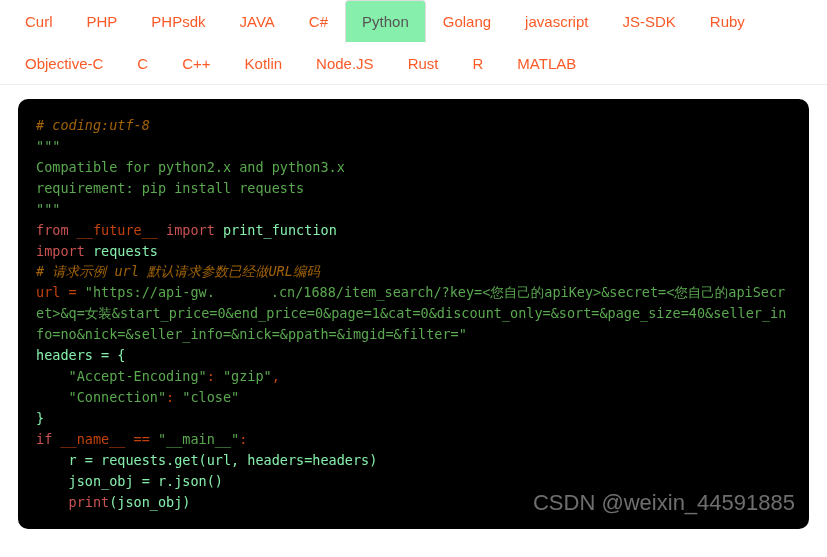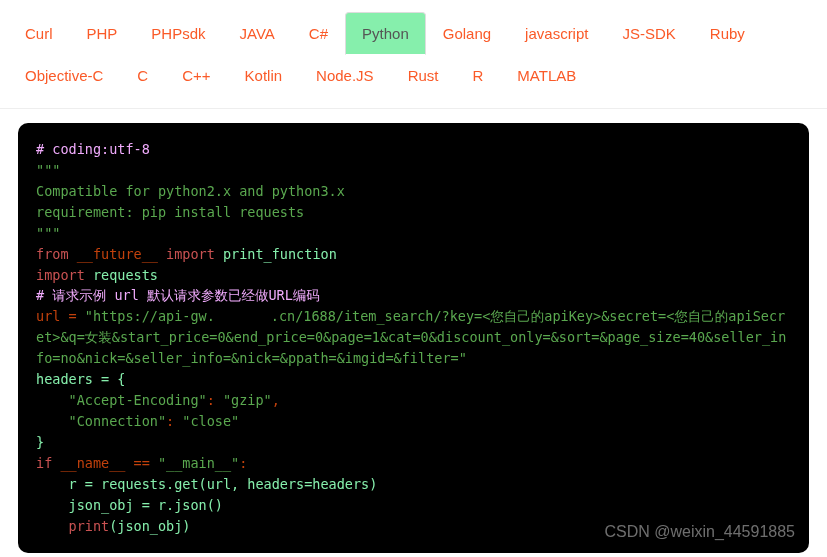--- a/index.html
+++ b/index.html
@@ -5,21 +5,21 @@
   * { box-sizing: border-box; }
   body {
     margin: 0;
     font-family: -apple-system, BlinkMacSystemFont, "Segoe UI", Arial, sans-serif;
     background: #fff;
     width: 827px;
   }
   .tabs {
     display: flex;
     flex-wrap: wrap;
-    padding: 12px 8px;
+    padding: 0 8px;
     border-bottom: 1px solid #eee;
   }
   .tab {
     padding: 12px 16px;
     color: #fa5a28;
     font-size: 15px;
     cursor: pointer;
     border: 1px solid transparent;
     margin-bottom: -1px;
   }
@@ -38,40 +38,40 @@
     font-family: Consolas, "Courier New", monospace;
     font-size: 13.5px;
     line-height: 1.55;
     position: relative;
   }
   .code-wrap pre {
     margin: 0;
     white-space: pre-wrap;
     word-break: break-all;
   }
-  .tok-comment { color: #f0abfc; }
+  .tok-comment { color: #a16207; font-style: italic; }
   .tok-doc   { color: #5aa84f; }
   .tok-kw    { color: #c95252; }
   .tok-id    { color: #86efac; font-weight: 400; }
   .tok-str   { color: #5aa84f; }
   .tok-plain { color: #c2410c; }
   .tok-blot  {
     display: inline-block;
     width: 56px;
     height: 12px;
     background: #000;
     vertical-align: middle;
   }
   .watermark {
     position: absolute;
     right: 14px;
     bottom: 8px;
     color: rgba(200,200,200,0.55);
     font-family: -apple-system, Arial, sans-serif;
-    font-size: 16px;
+    font-size: 22px;
     pointer-events: none;
   }
 </style>
 </head>
 <body>
 
 <div class="tabs">
   <div class="tab">Curl</div>
   <div class="tab">PHP</div>
   <div class="tab">PHPsdk</div>

